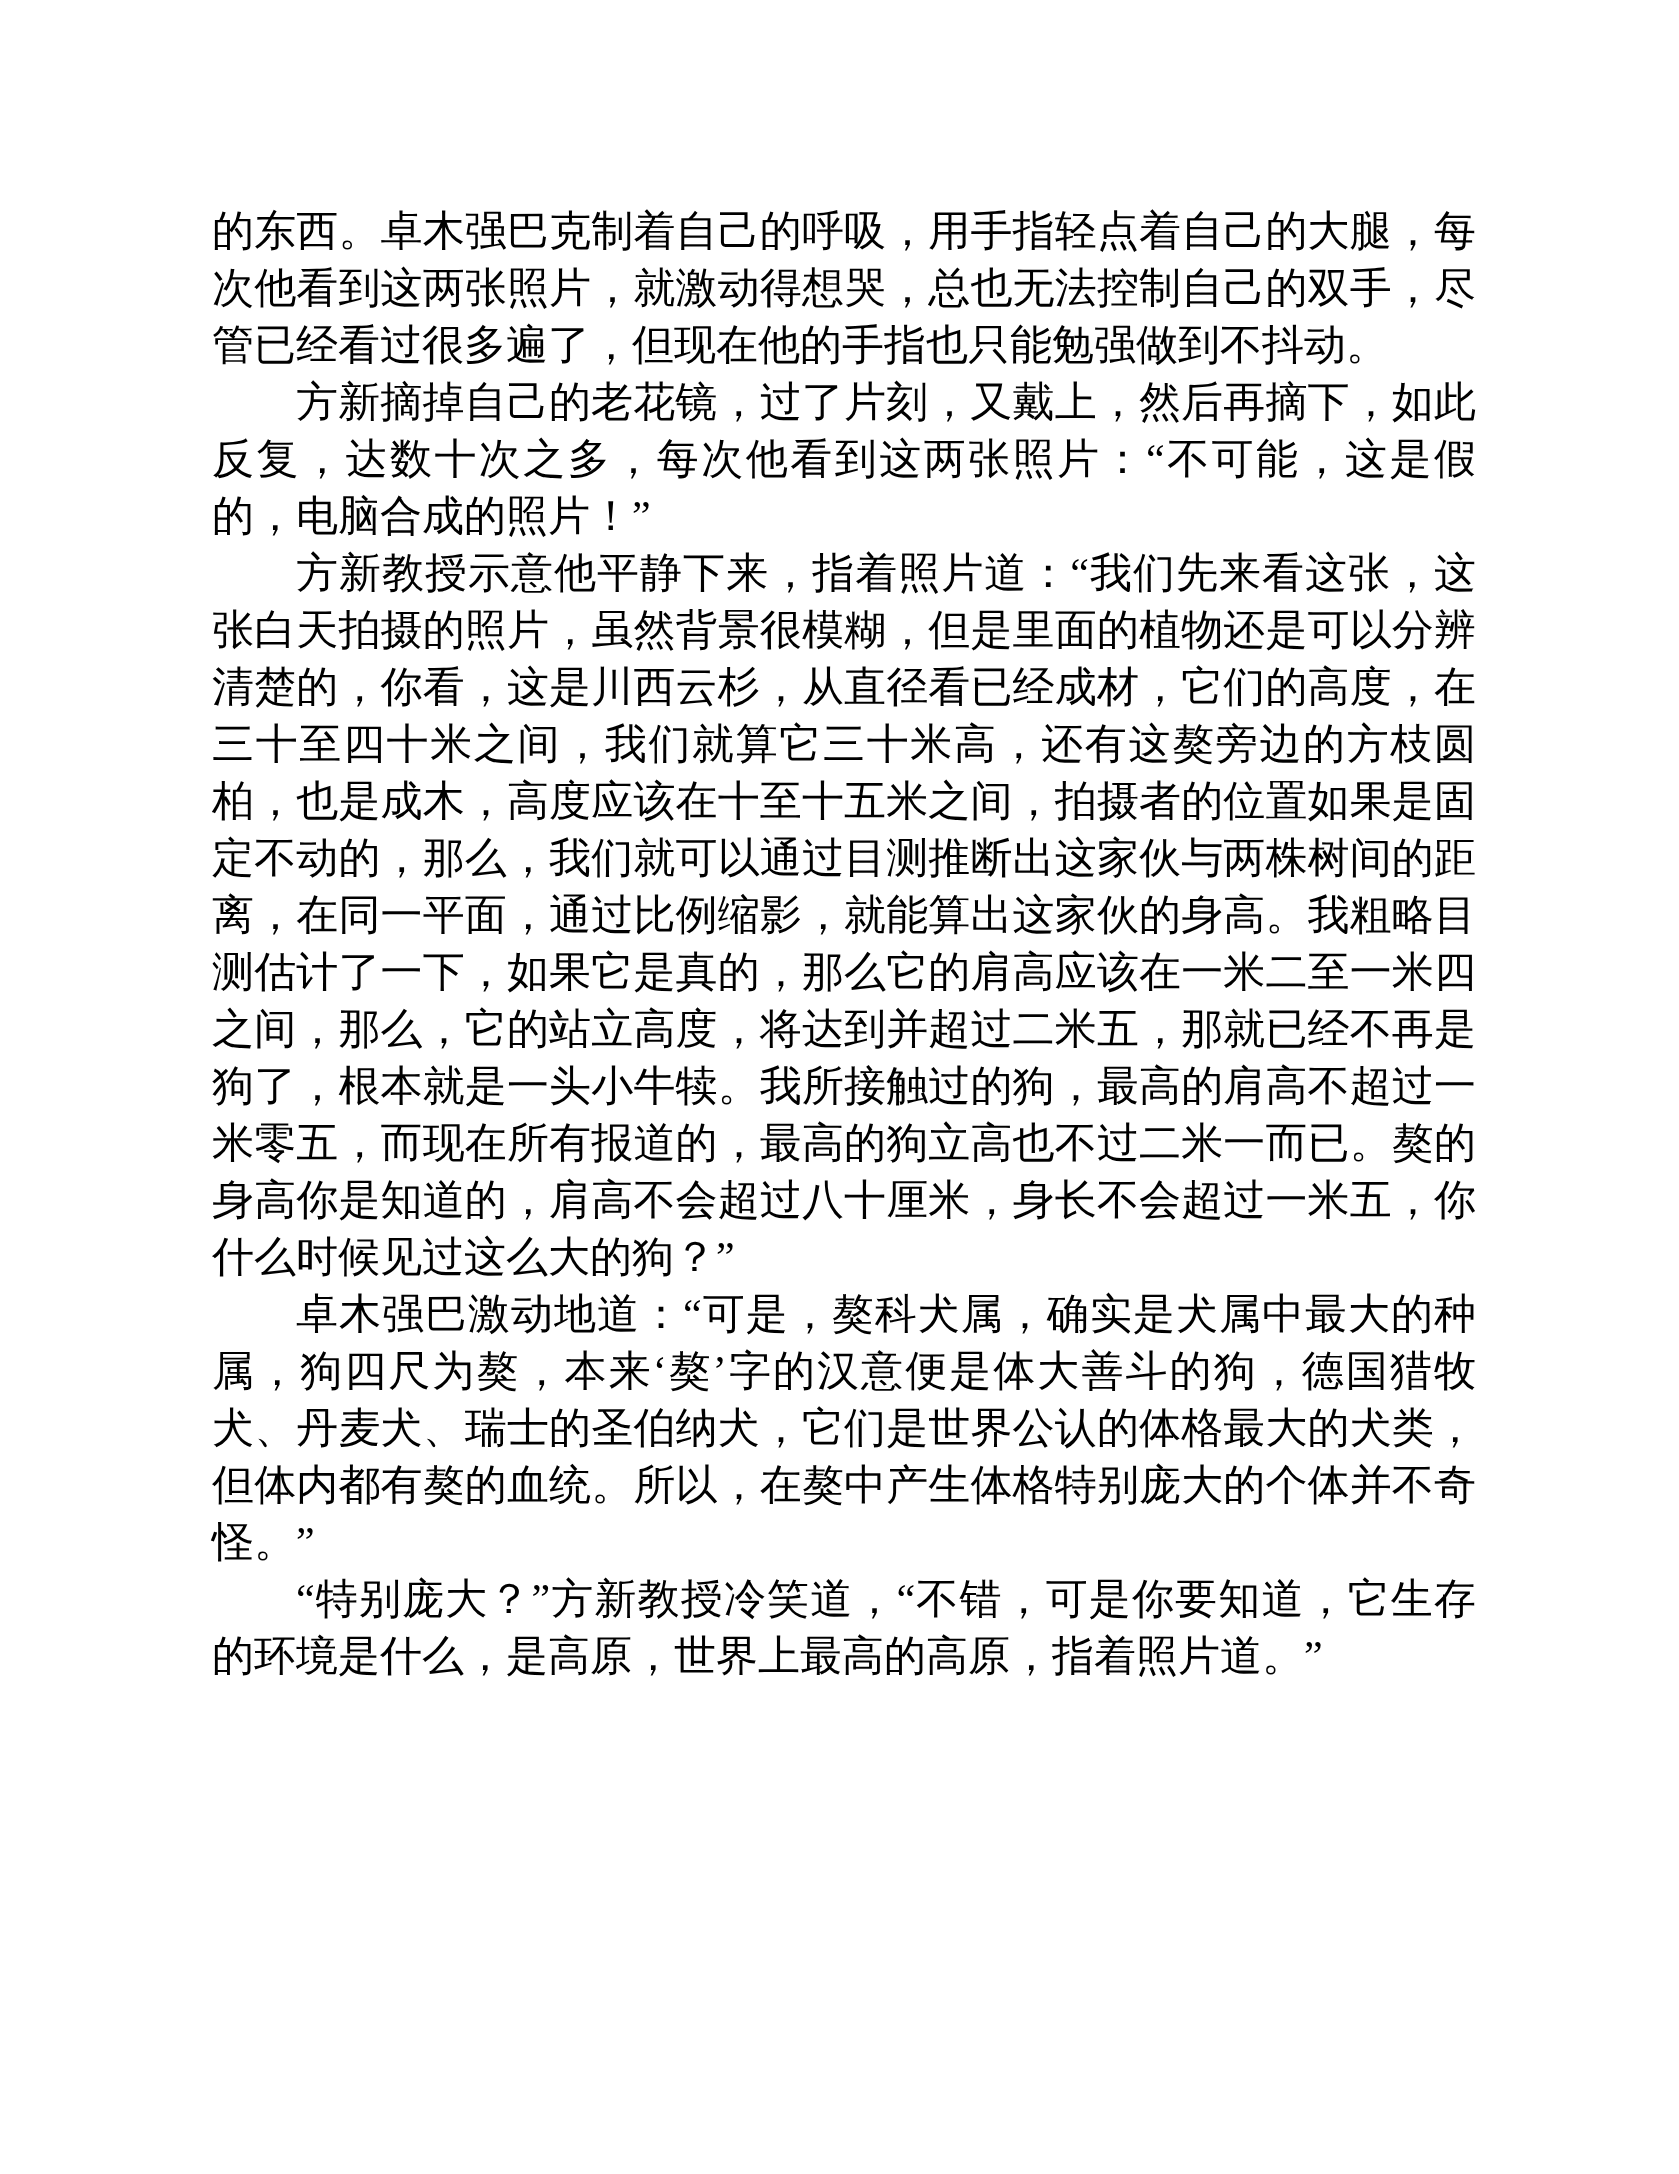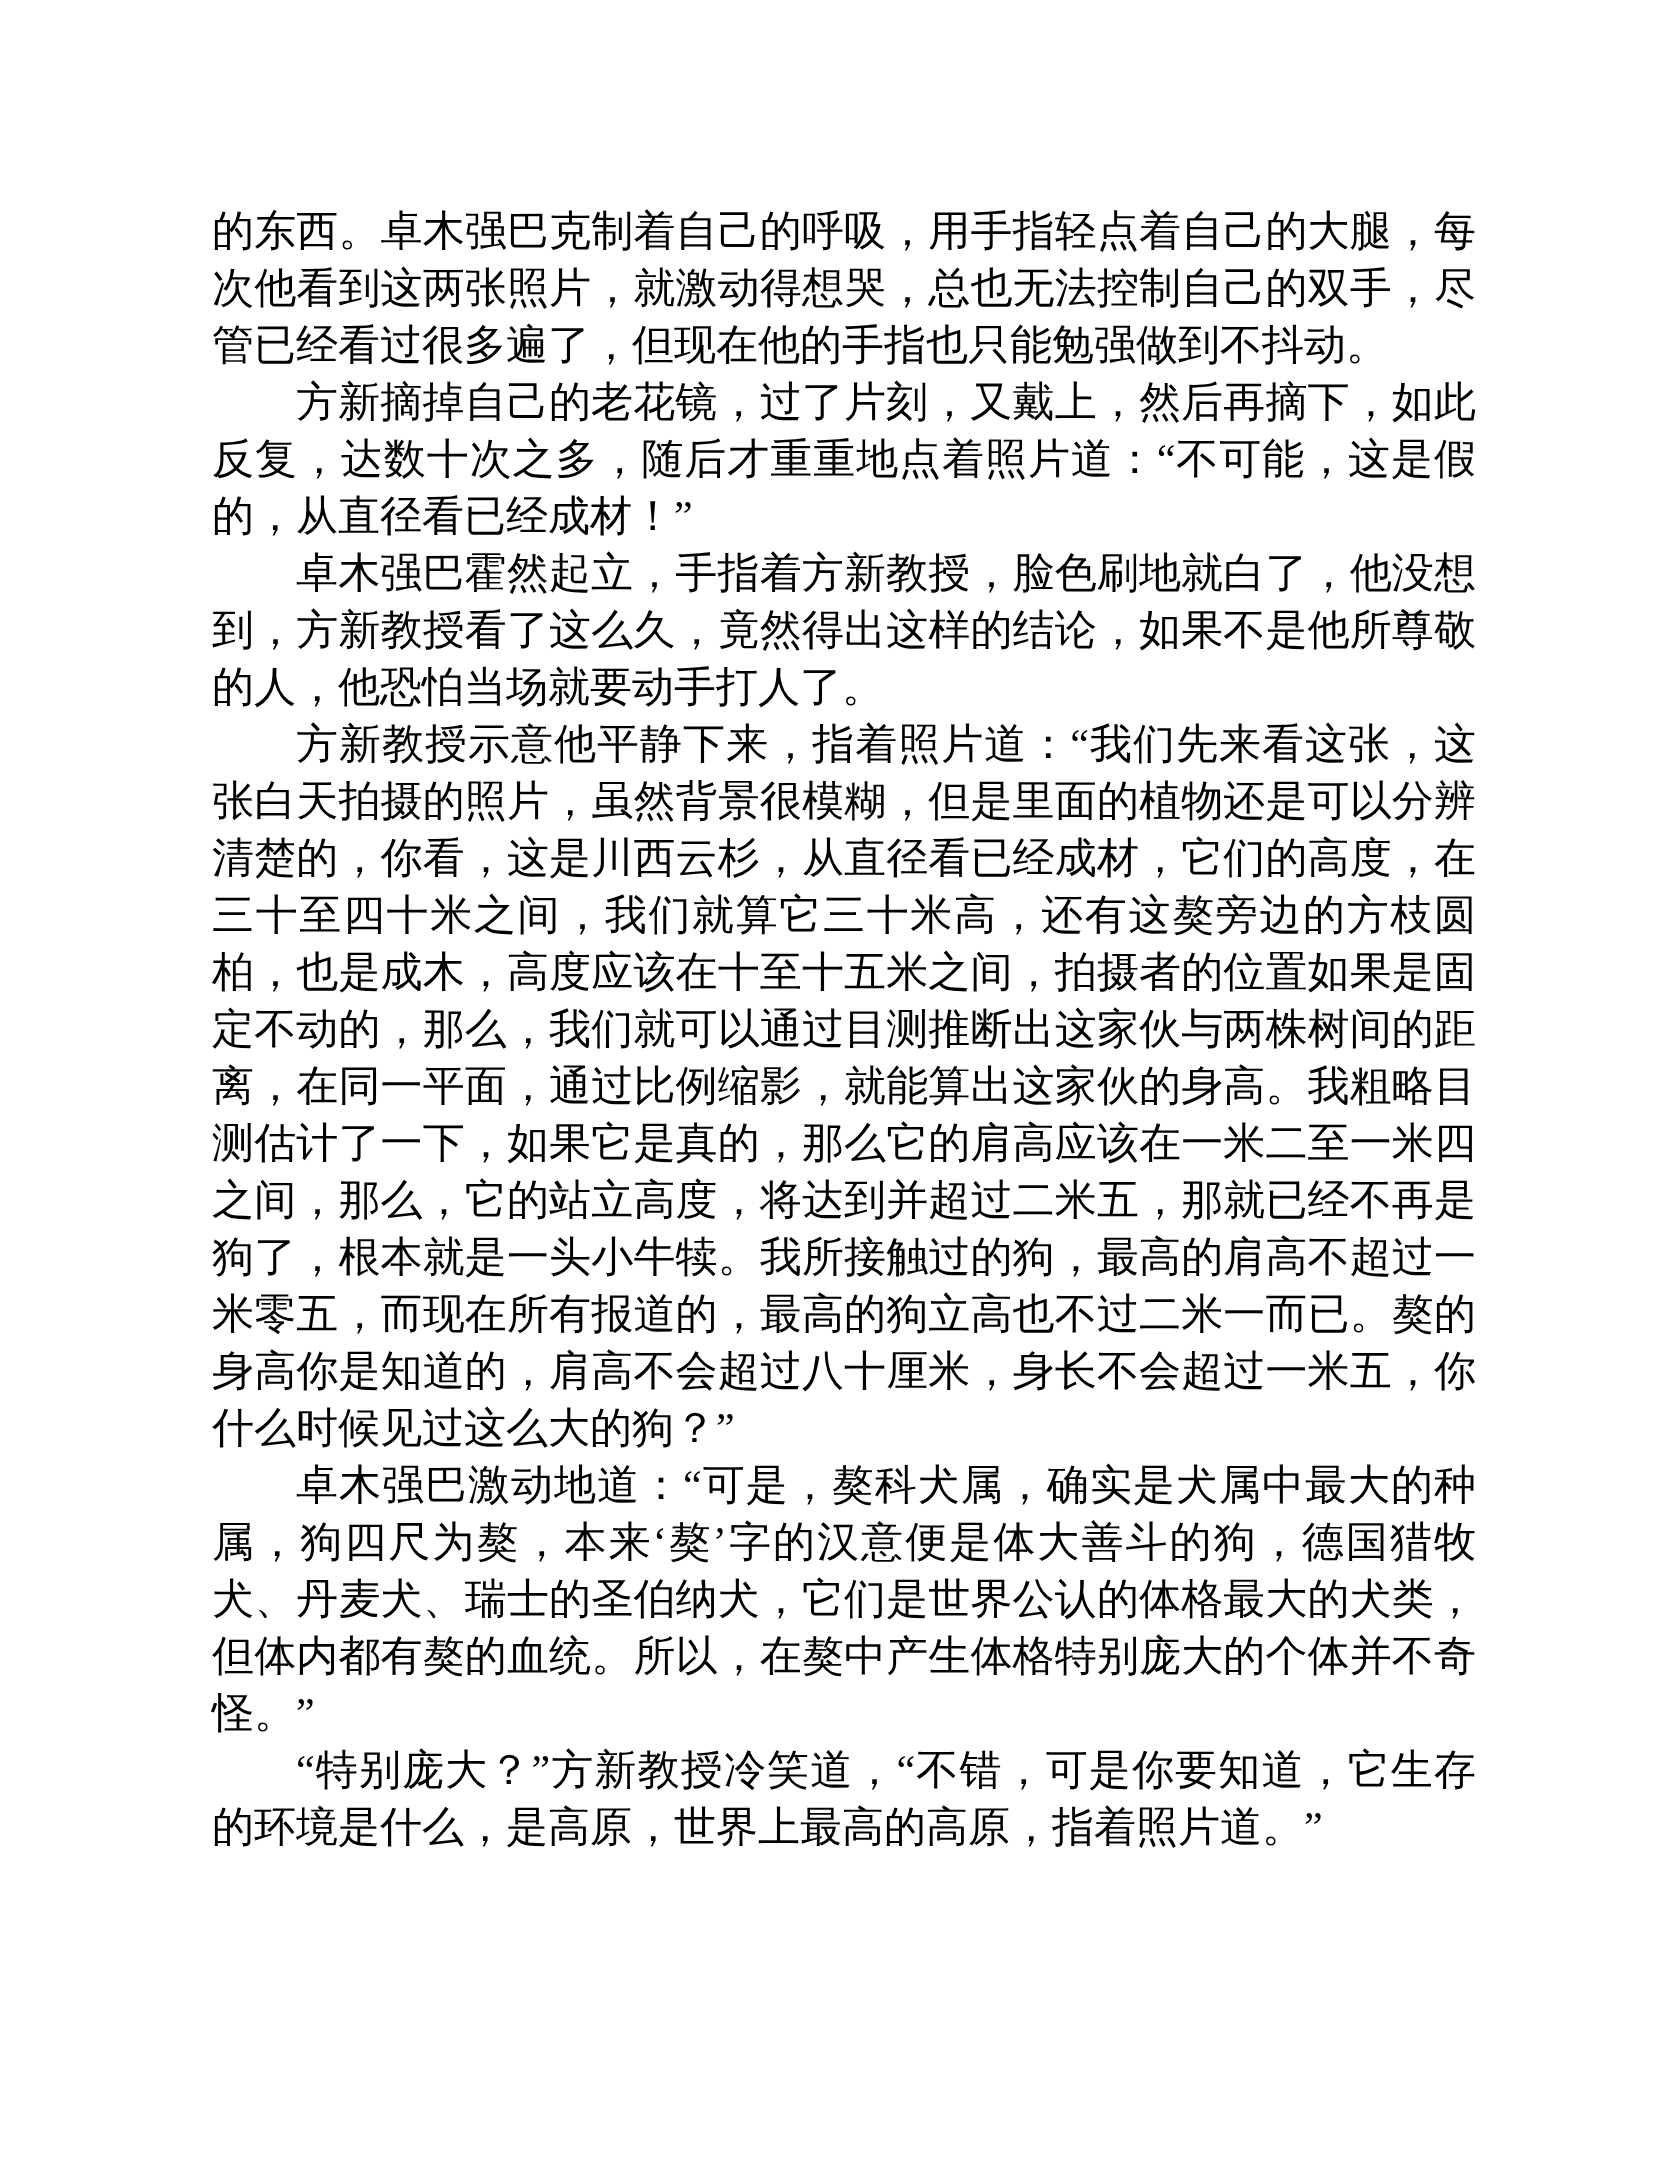--- a/index.html
+++ b/index.html
@@ -36,20 +36,19 @@
   .text-block p.indent {
     text-indent: 2em;
   }
 </style>
 </head>
 <body>
 
 <div class="page">
   <div class="text-block">
       <p>的东西。卓木强巴克制着自己的呼吸，用手指轻点着自己的大腿，每次他看到这两张照片，就激动得想哭，总也无法控制自己的双手，尽管已经看过很多遍了，但现在他的手指也只能勉强做到不抖动。</p>
-      <p class="indent">方新摘掉自己的老花镜，过了片刻，又戴上，然后再摘下，如此反复，达数十次之多，随后才重重地点着照片道：“不可能，这是假的，从直径看已经成材！”</p>
-      <p class="indent">卓木强巴霍然起立，手指着方新教授，脸色刷地就白了，他没想到，方新教授看了这么久，竟然得出这样的结论，如果不是他所尊敬的人，他恐怕当场就要动手打人了。</p>
+      <p class="indent">方新摘掉自己的老花镜，过了片刻，又戴上，然后再摘下，如此反复，达数十次之多，每次他看到这两张照片：“不可能，这是假的，电脑合成的照片！”</p>
       <p class="indent">方新教授示意他平静下来，指着照片道：“我们先来看这张，这张白天拍摄的照片，虽然背景很模糊，但是里面的植物还是可以分辨清楚的，你看，这是川西云杉，从直径看已经成材，它们的高度，在三十至四十米之间，我们就算它三十米高，还有这獒旁边的方枝圆柏，也是成木，高度应该在十至十五米之间，拍摄者的位置如果是固定不动的，那么，我们就可以通过目测推断出这家伙与两株树间的距离，在同一平面，通过比例缩影，就能算出这家伙的身高。我粗略目测估计了一下，如果它是真的，那么它的肩高应该在一米二至一米四之间，那么，它的站立高度，将达到并超过二米五，那就已经不再是狗了，根本就是一头小牛犊。我所接触过的狗，最高的肩高不超过一米零五，而现在所有报道的，最高的狗立高也不过二米一而已。獒的身高你是知道的，肩高不会超过八十厘米，身长不会超过一米五，你什么时候见过这么大的狗？”</p>
       <p class="indent">卓木强巴激动地道：“可是，獒科犬属，确实是犬属中最大的种属，狗四尺为獒，本来‘獒’字的汉意便是体大善斗的狗，德国猎牧犬、丹麦犬、瑞士的圣伯纳犬，它们是世界公认的体格最大的犬类，但体内都有獒的血统。所以，在獒中产生体格特别庞大的个体并不奇怪。”</p>
       <p class="indent">“特别庞大？”方新教授冷笑道，“不错，可是你要知道，它生存的环境是什么，是高原，世界上最高的高原，指着照片道。”</p>
     </div>
 </div>
 
 
 </body></html>

